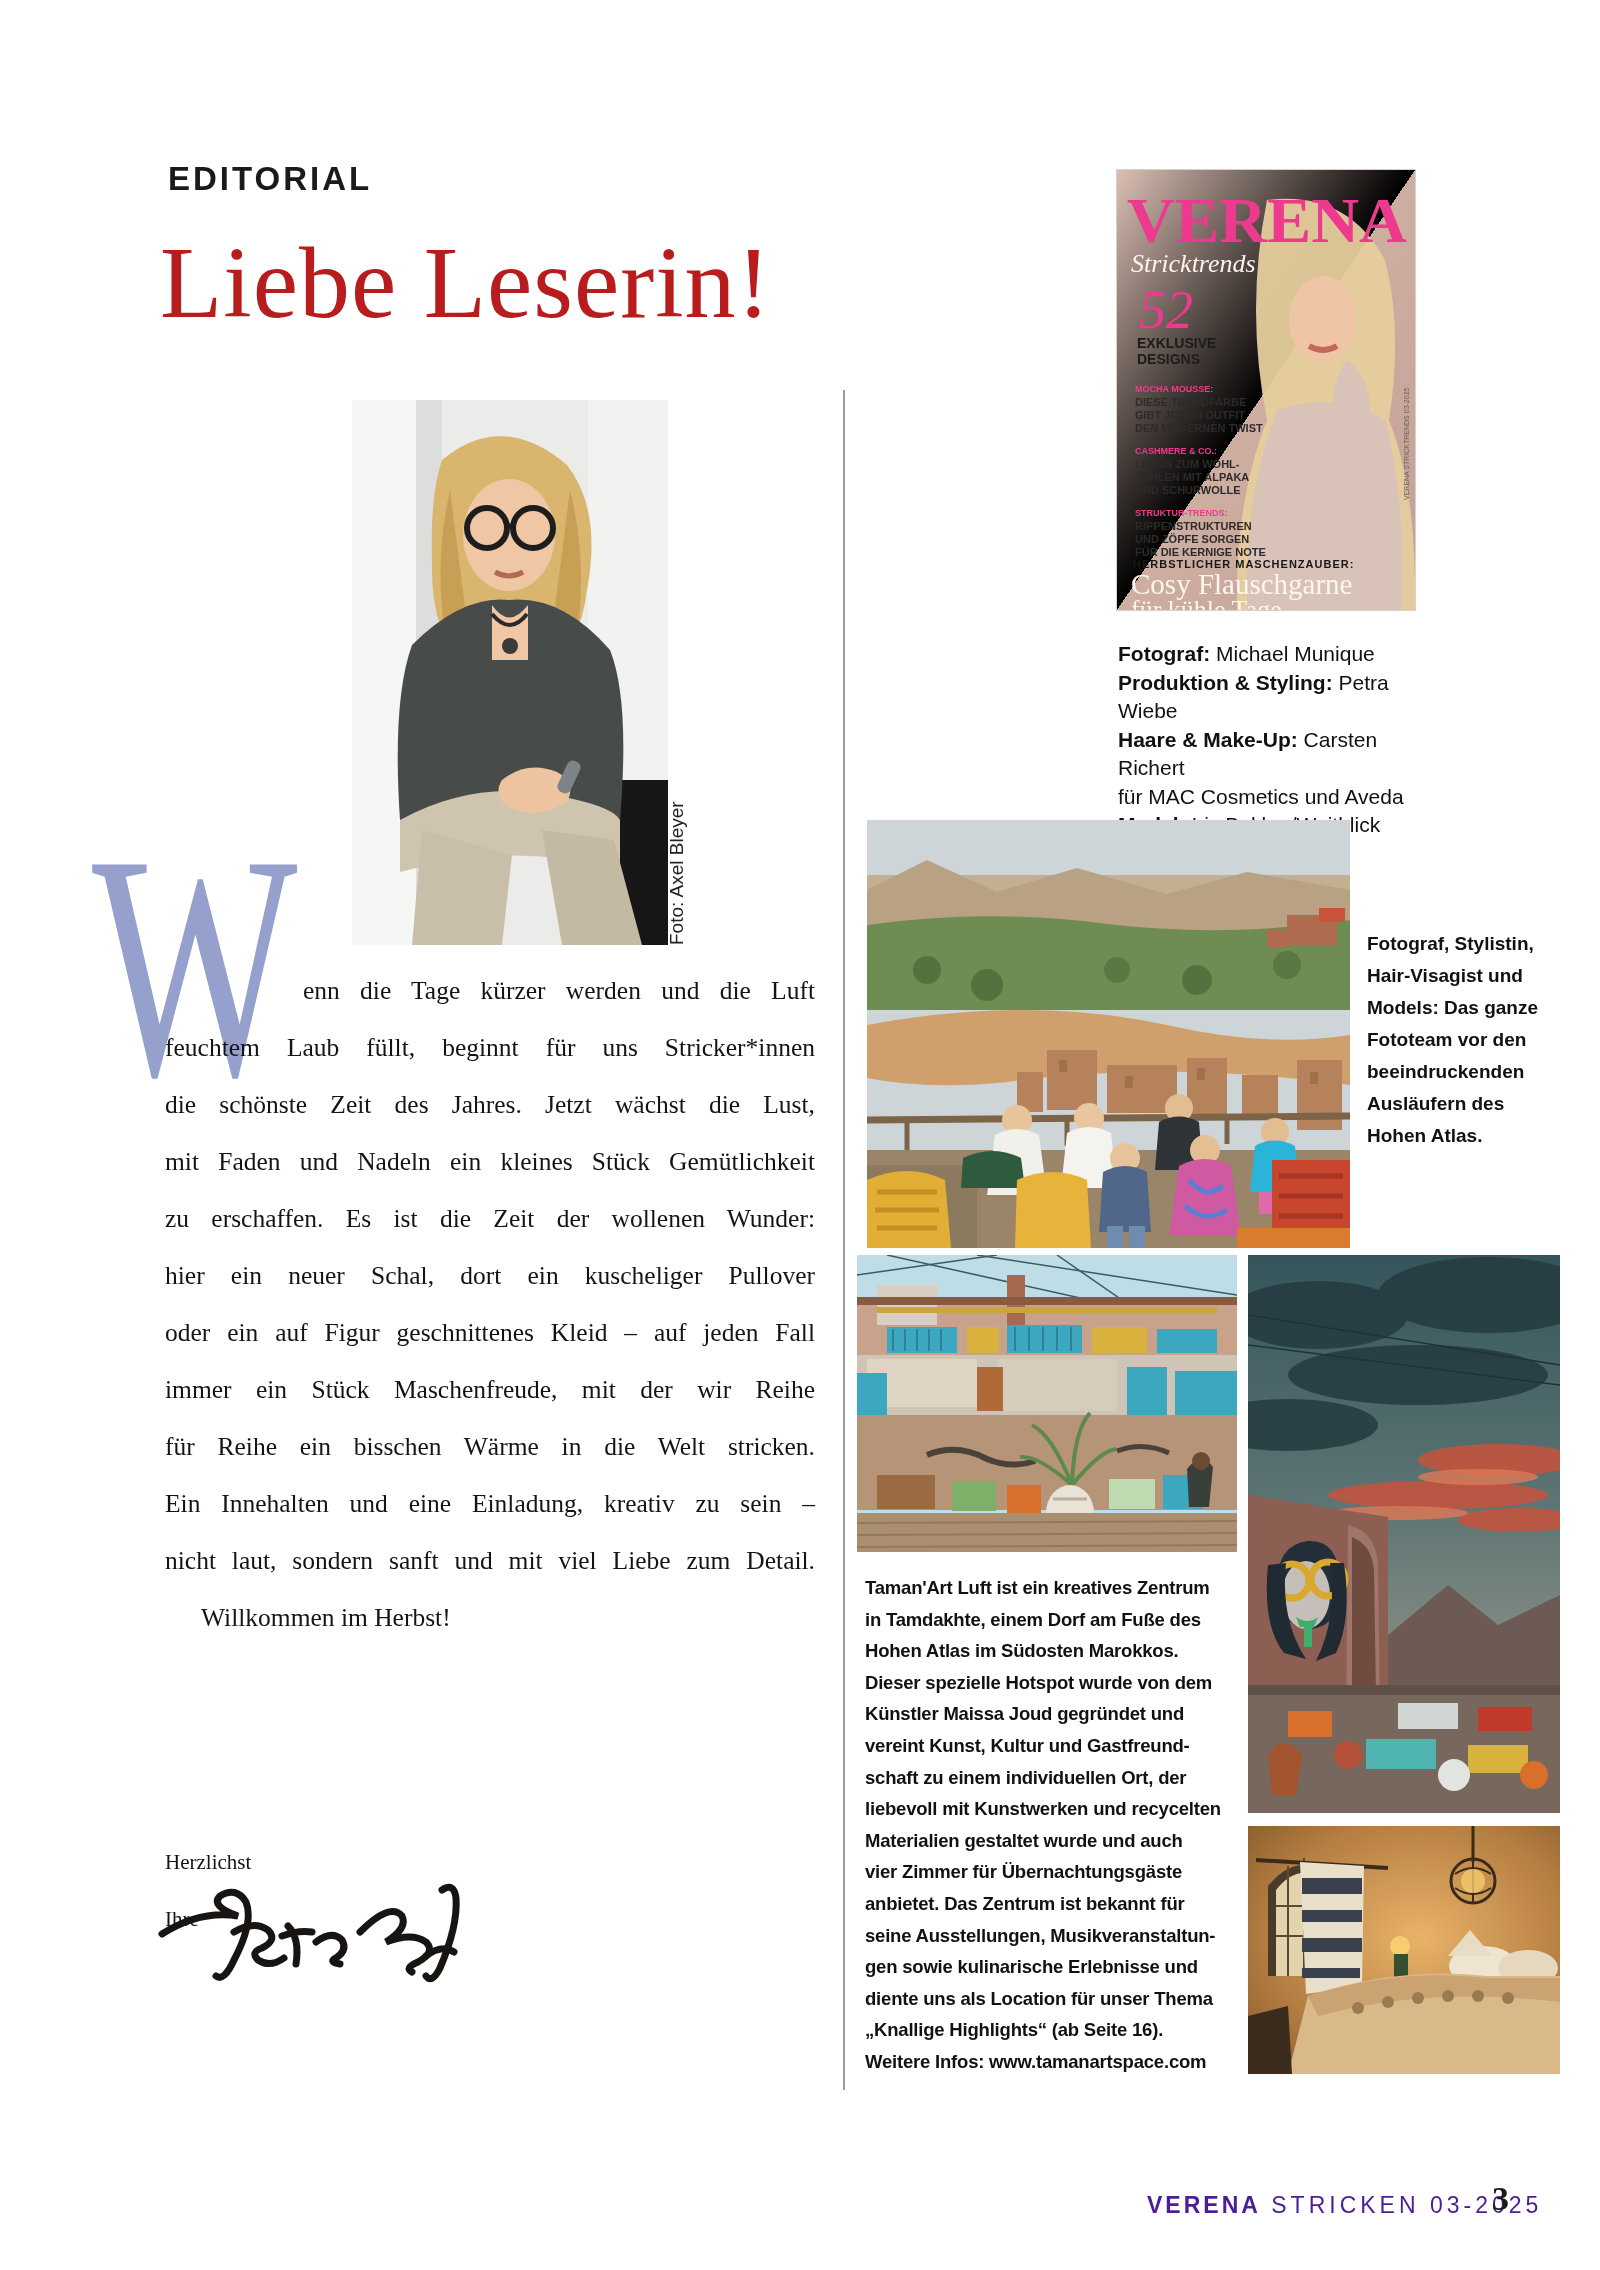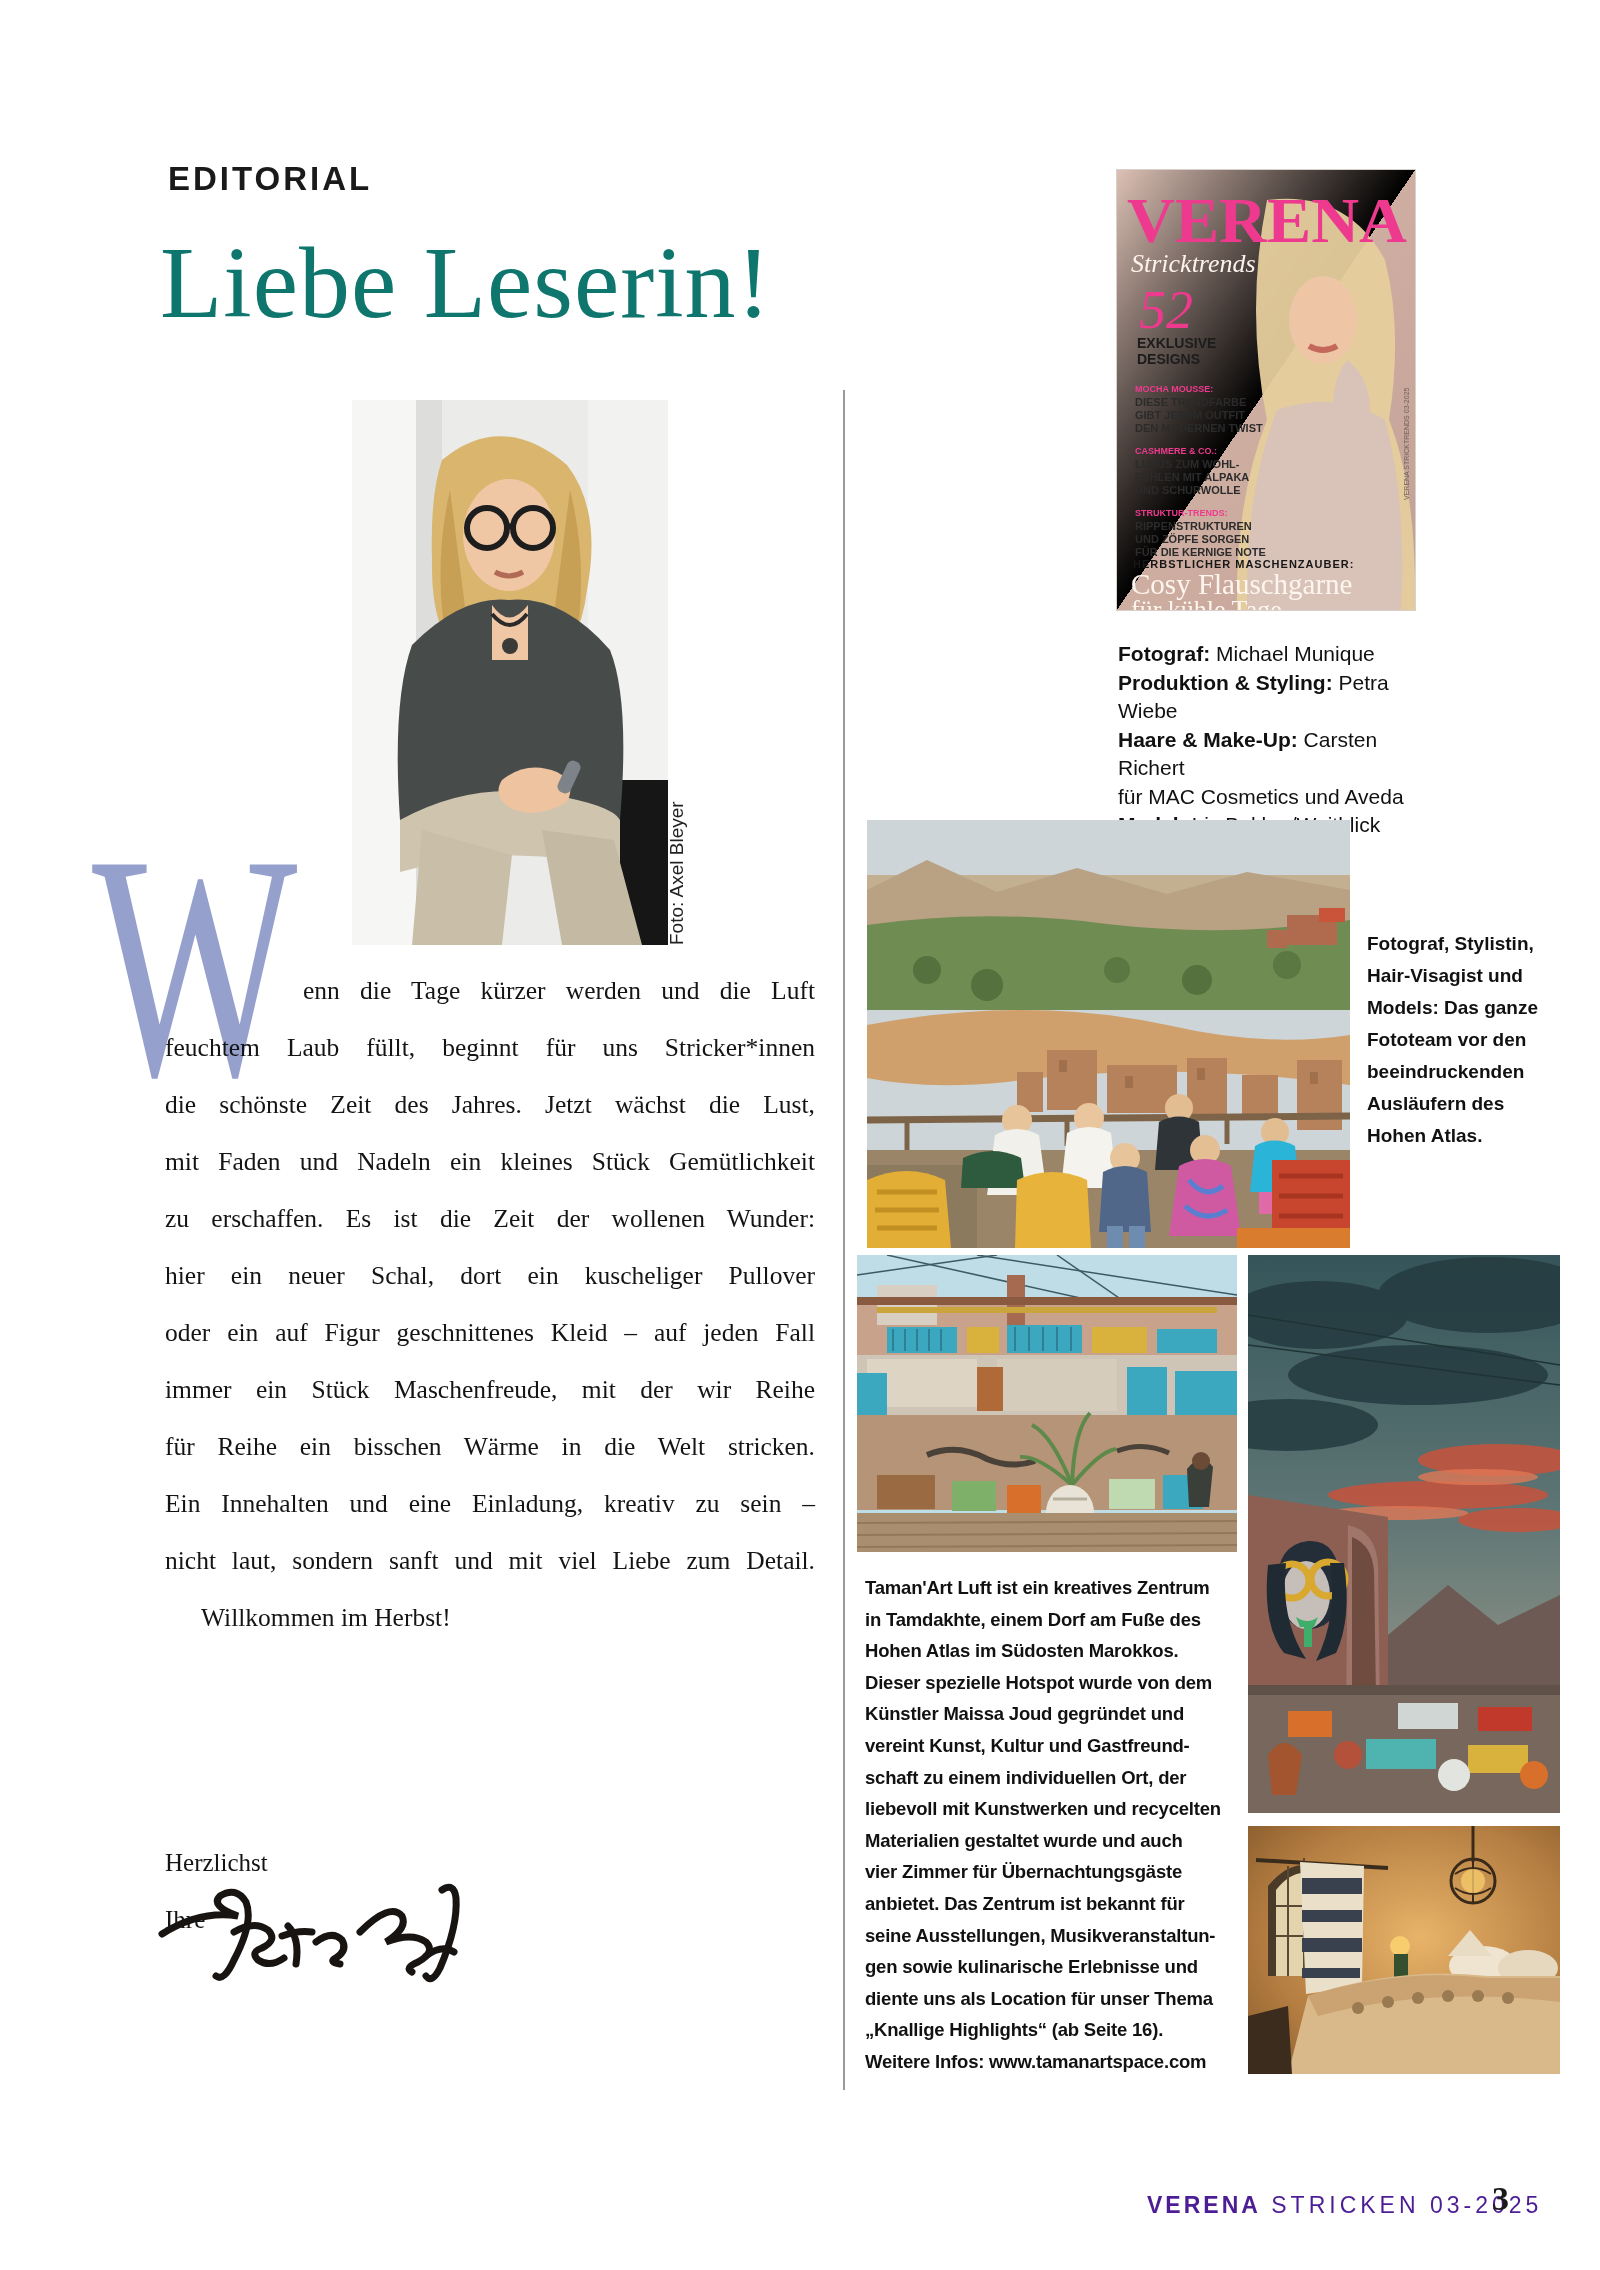--- a/index.html
+++ b/index.html
@@ -3,29 +3,29 @@
 <meta charset="utf-8">
 <style>
   html,body{margin:0;padding:0;background:#ffffff;}
   #page{position:relative;width:1600px;height:2270px;background:#ffffff;overflow:hidden;
         font-family:"Liberation Serif",serif;color:#111;}
   .abs{position:absolute;}
 
   
   #kicker{left:168px;top:160px;font-family:"Liberation Sans",sans-serif;font-weight:bold;
           font-size:33px;letter-spacing:3px;color:#1a1a1a;}
-  #title{left:160px;top:232px;font-size:102px;color:#0f766e;letter-spacing:1px;line-height:1;text-align:center;}
+  #title{left:160px;top:232px;font-size:102px;color:#b91c1c;letter-spacing:1px;line-height:1;text-align:center;}
   #dropcap{left:92px;top:806px;font-size:320px;line-height:1;color:#96a0cc;
            transform:scaleX(.68);transform-origin:left top;}
   #bodycol{left:165px;top:962px;width:650px;font-size:25.5px;line-height:57px;color:#141414;}
   .jline{text-align:justify;text-align-last:justify;white-space:nowrap;}
   .jline.plain{text-align:left;text-align-last:left;}
   #indentblock{margin-left:138px;}
   #closing{margin-top:0;margin-left:36px;}
-  #signoff{left:165px;top:1834px;font-size:25px;line-height:57px;color:#141414;}
+  #signoff{left:165px;top:1834px;font-size:21px;line-height:57px;color:#141414;}
   #signature{left:150px;top:1872px;}
 
   
   #vrule{left:843px;top:390px;width:2px;height:1700px;background:#9a9a9a;}
 
   
   .photo{display:block;}
   #editor-photo{left:352px;top:400px;}
   #editor-credit{left:666px;top:945px;font-family:"Liberation Sans",sans-serif;font-size:19px;
                  color:#222;transform:rotate(-90deg);transform-origin:left top;white-space:nowrap;}

